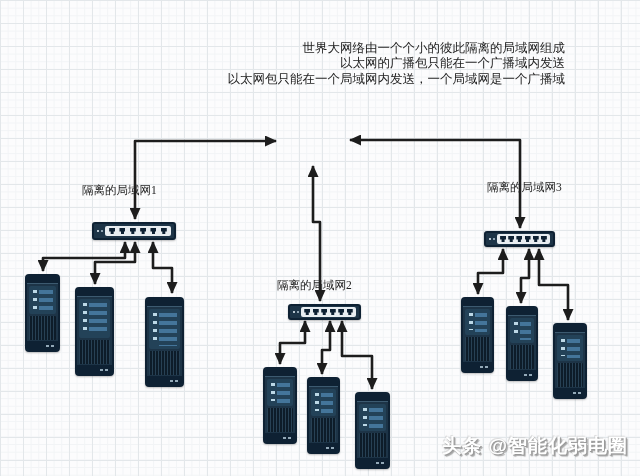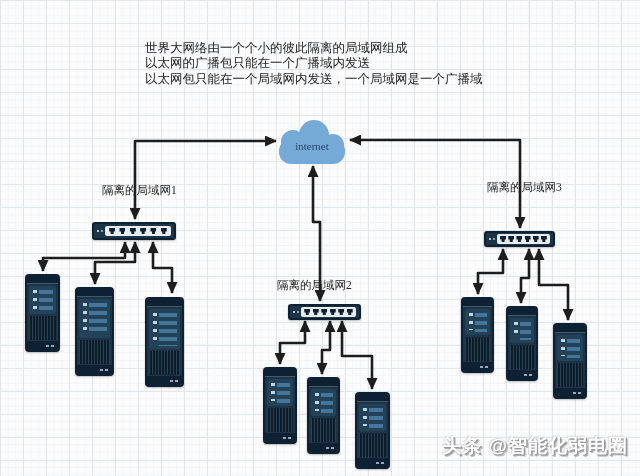--- a/index.html
+++ b/index.html
@@ -12,21 +12,21 @@
       linear-gradient(to right, var(--grid-minor,#f2f4f6) 1px, transparent 1px),
       linear-gradient(to bottom, var(--grid-minor,#f2f4f6) 1px, transparent 1px);
     background-size:23px 23px,23px 23px,7.67px 7.67px,7.67px 7.67px;
     font-family:"Liberation Serif","DejaVu Serif",serif;
   }
   .wires{position:absolute;left:0;top:0;z-index:1;}
   .wires polyline{fill:none;stroke:var(--arrow,#1d1d1d);stroke-width:2.6;stroke-linejoin:round;}
 
   .caption{
     position:absolute;left:145px;top:41px;width:420px;z-index:3;
-    text-align:left;font-size:12.5px;line-height:15.4px;color:var(--text,#222);
+    text-align:right;font-size:12.5px;line-height:15.4px;color:var(--text,#222);
   }
 
   .cloud{position:absolute;left:276px;top:119px;width:72px;height:46px;z-index:2;}
   .cloud svg{position:absolute;left:0;top:0;}
   .cloud-label{
     position:absolute;left:0;top:21px;width:72px;text-align:center;
     font-size:11px;color:var(--cloud-text,#25496b);z-index:2;
   }
 
   .lan-label{position:absolute;z-index:3;font-size:11.5px;color:var(--text,#222);white-space:nowrap;}
@@ -105,31 +105,22 @@
     <polyline points="529,249 529,278 521,278 521,303" marker-start="url(#arw)" marker-end="url(#arw)"></polyline>
     <polyline points="539,249 539,285 568,285 568,320" marker-start="url(#arw)" marker-end="url(#arw)"></polyline>
   </svg>
 
   <div class="caption">
     <div>世界大网络由一个个小的彼此隔离的局域网组成</div>
     <div>以太网的广播包只能在一个广播域内发送</div>
     <div>以太网包只能在一个局域网内发送，一个局域网是一个广播域</div>
   </div>
 
-  <div class="cloud">
-    <svg width="72" height="46" viewBox="0 0 72 46" aria-hidden="true">
-      <circle cx="38" cy="16" r="15" fill="var(--cloud-fill,#74aad5)"></circle>
-      <circle cx="17" cy="23" r="12" fill="var(--cloud-fill,#74aad5)"></circle>
-      <circle cx="57" cy="26" r="11" fill="var(--cloud-fill,#74aad5)"></circle>
-      <rect x="3" y="20" width="66" height="25" rx="12" fill="var(--cloud-fill,#74aad5)"></rect>
-    </svg>
-    <span class="cloud-label">internet</span>
-  </div>
-
-  <div class="lan-label" style="left:102px;top:183px;">隔离的局域网1</div>
+
+  <div class="lan-label" style="left:82px;top:183px;">隔离的局域网1</div>
   <div class="lan-label" style="left:277px;top:278px;">隔离的局域网2</div>
   <div class="lan-label" style="left:487px;top:180px;">隔离的局域网3</div>
 
   <div class="switch" style="left:92px;top:222px;width:84px;height:18px;">
     <i class="sled"></i>
     <div class="ports">
       <i class="port"></i>
         <i class="port"></i>
         <i class="port"></i>
         <i class="port"></i>

